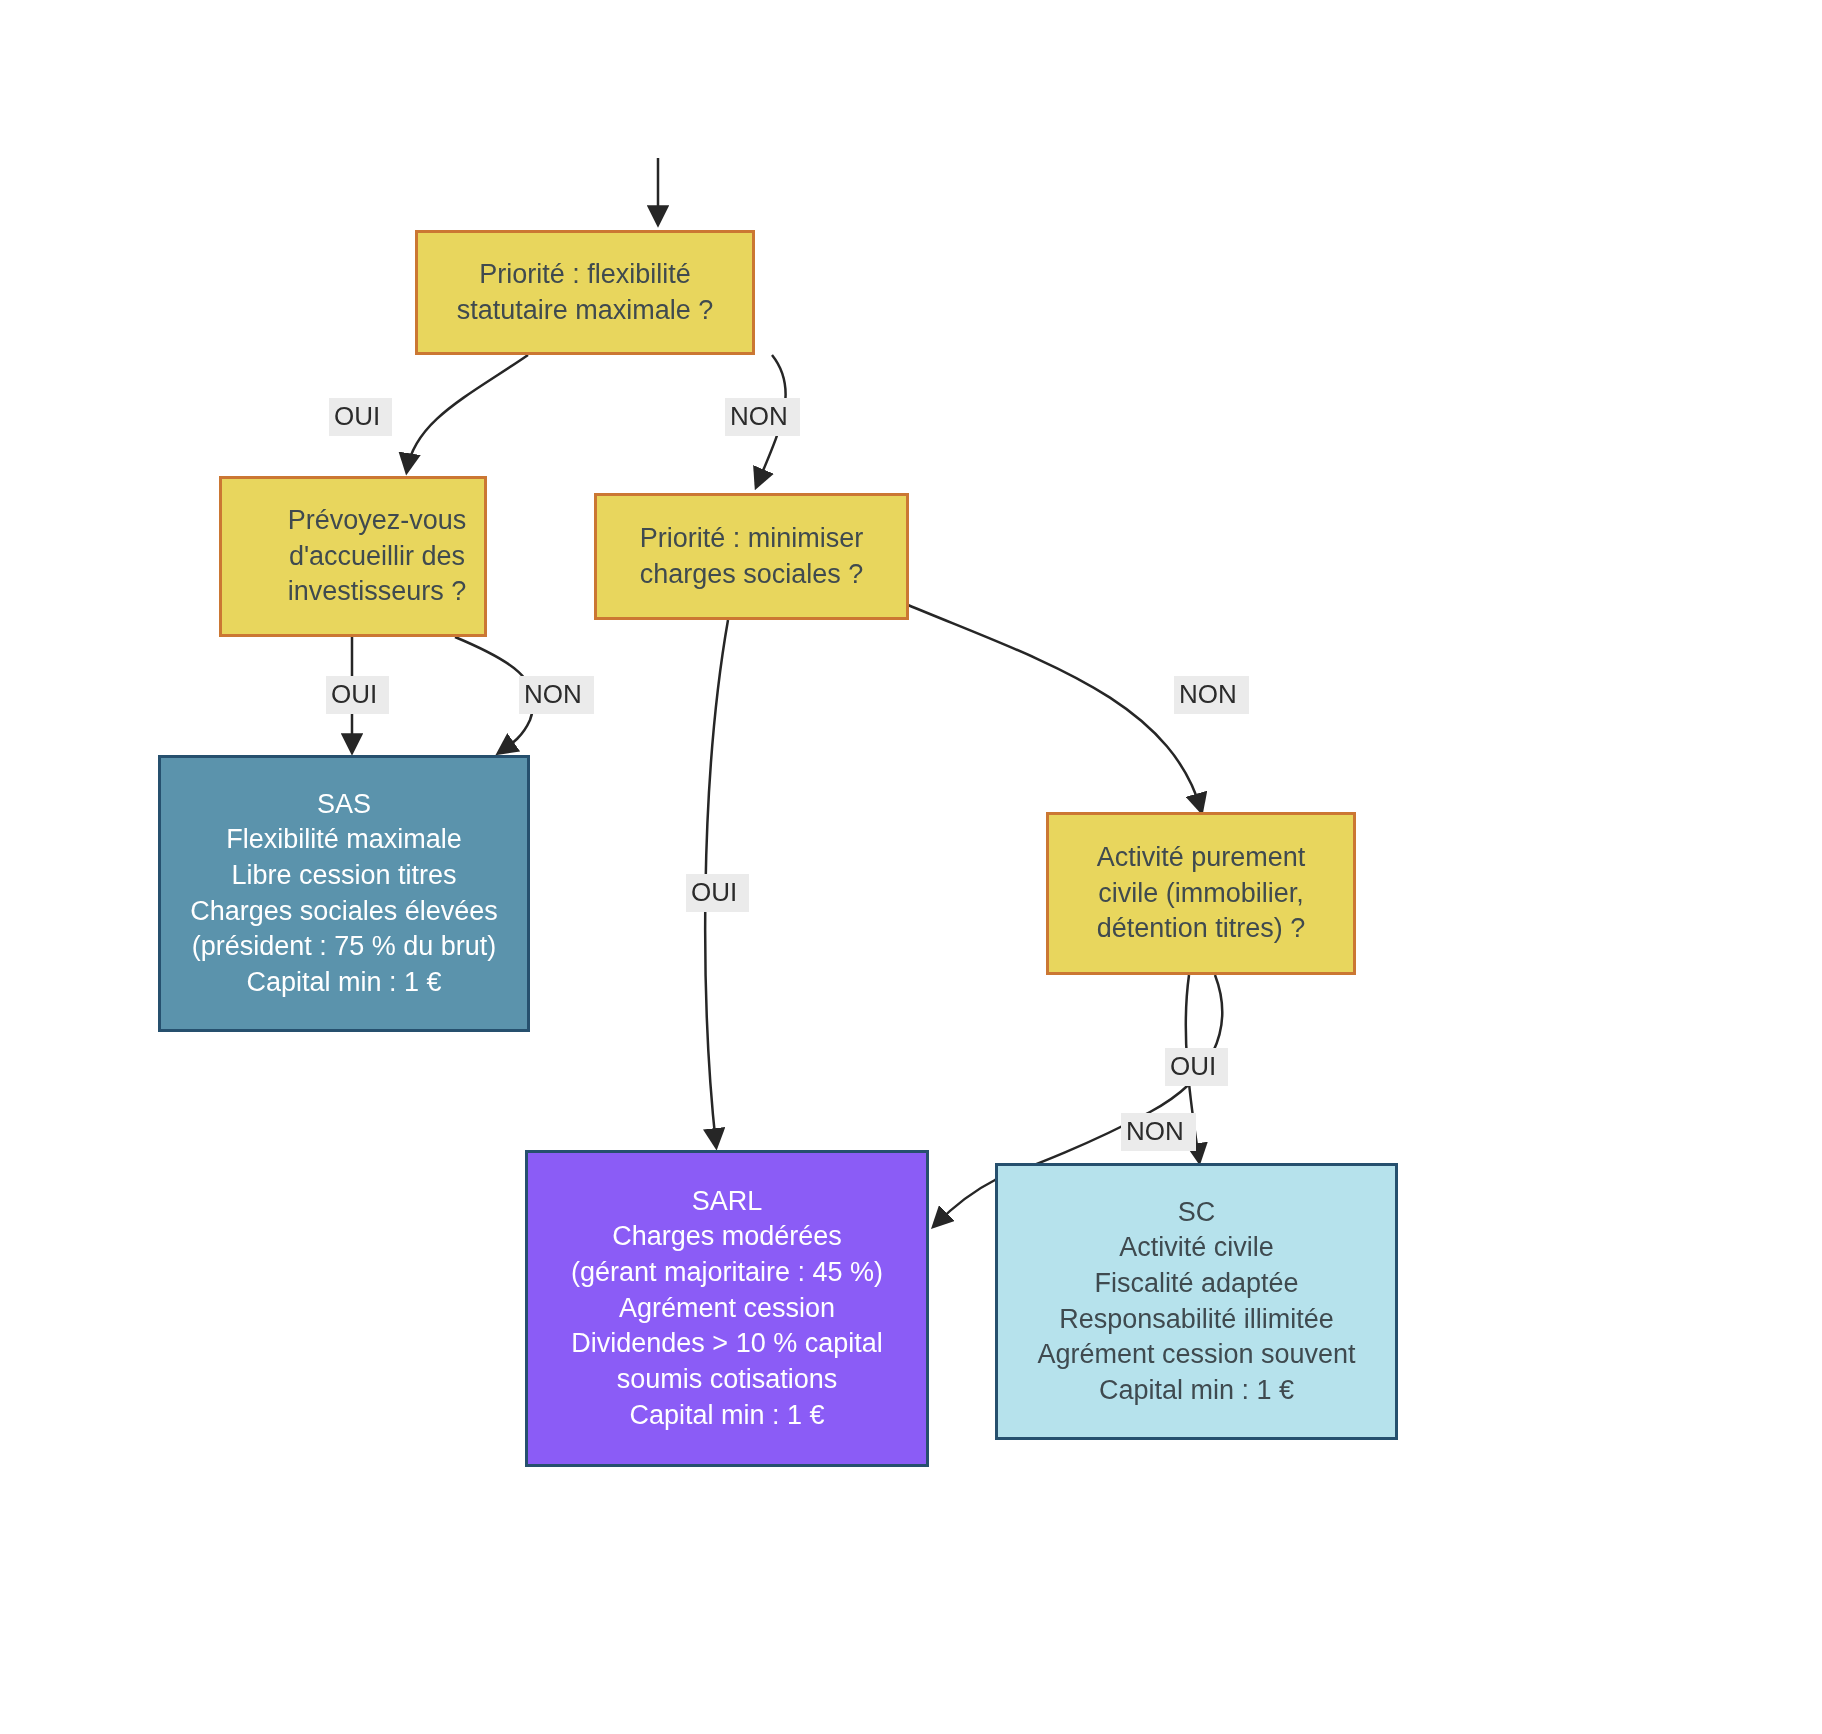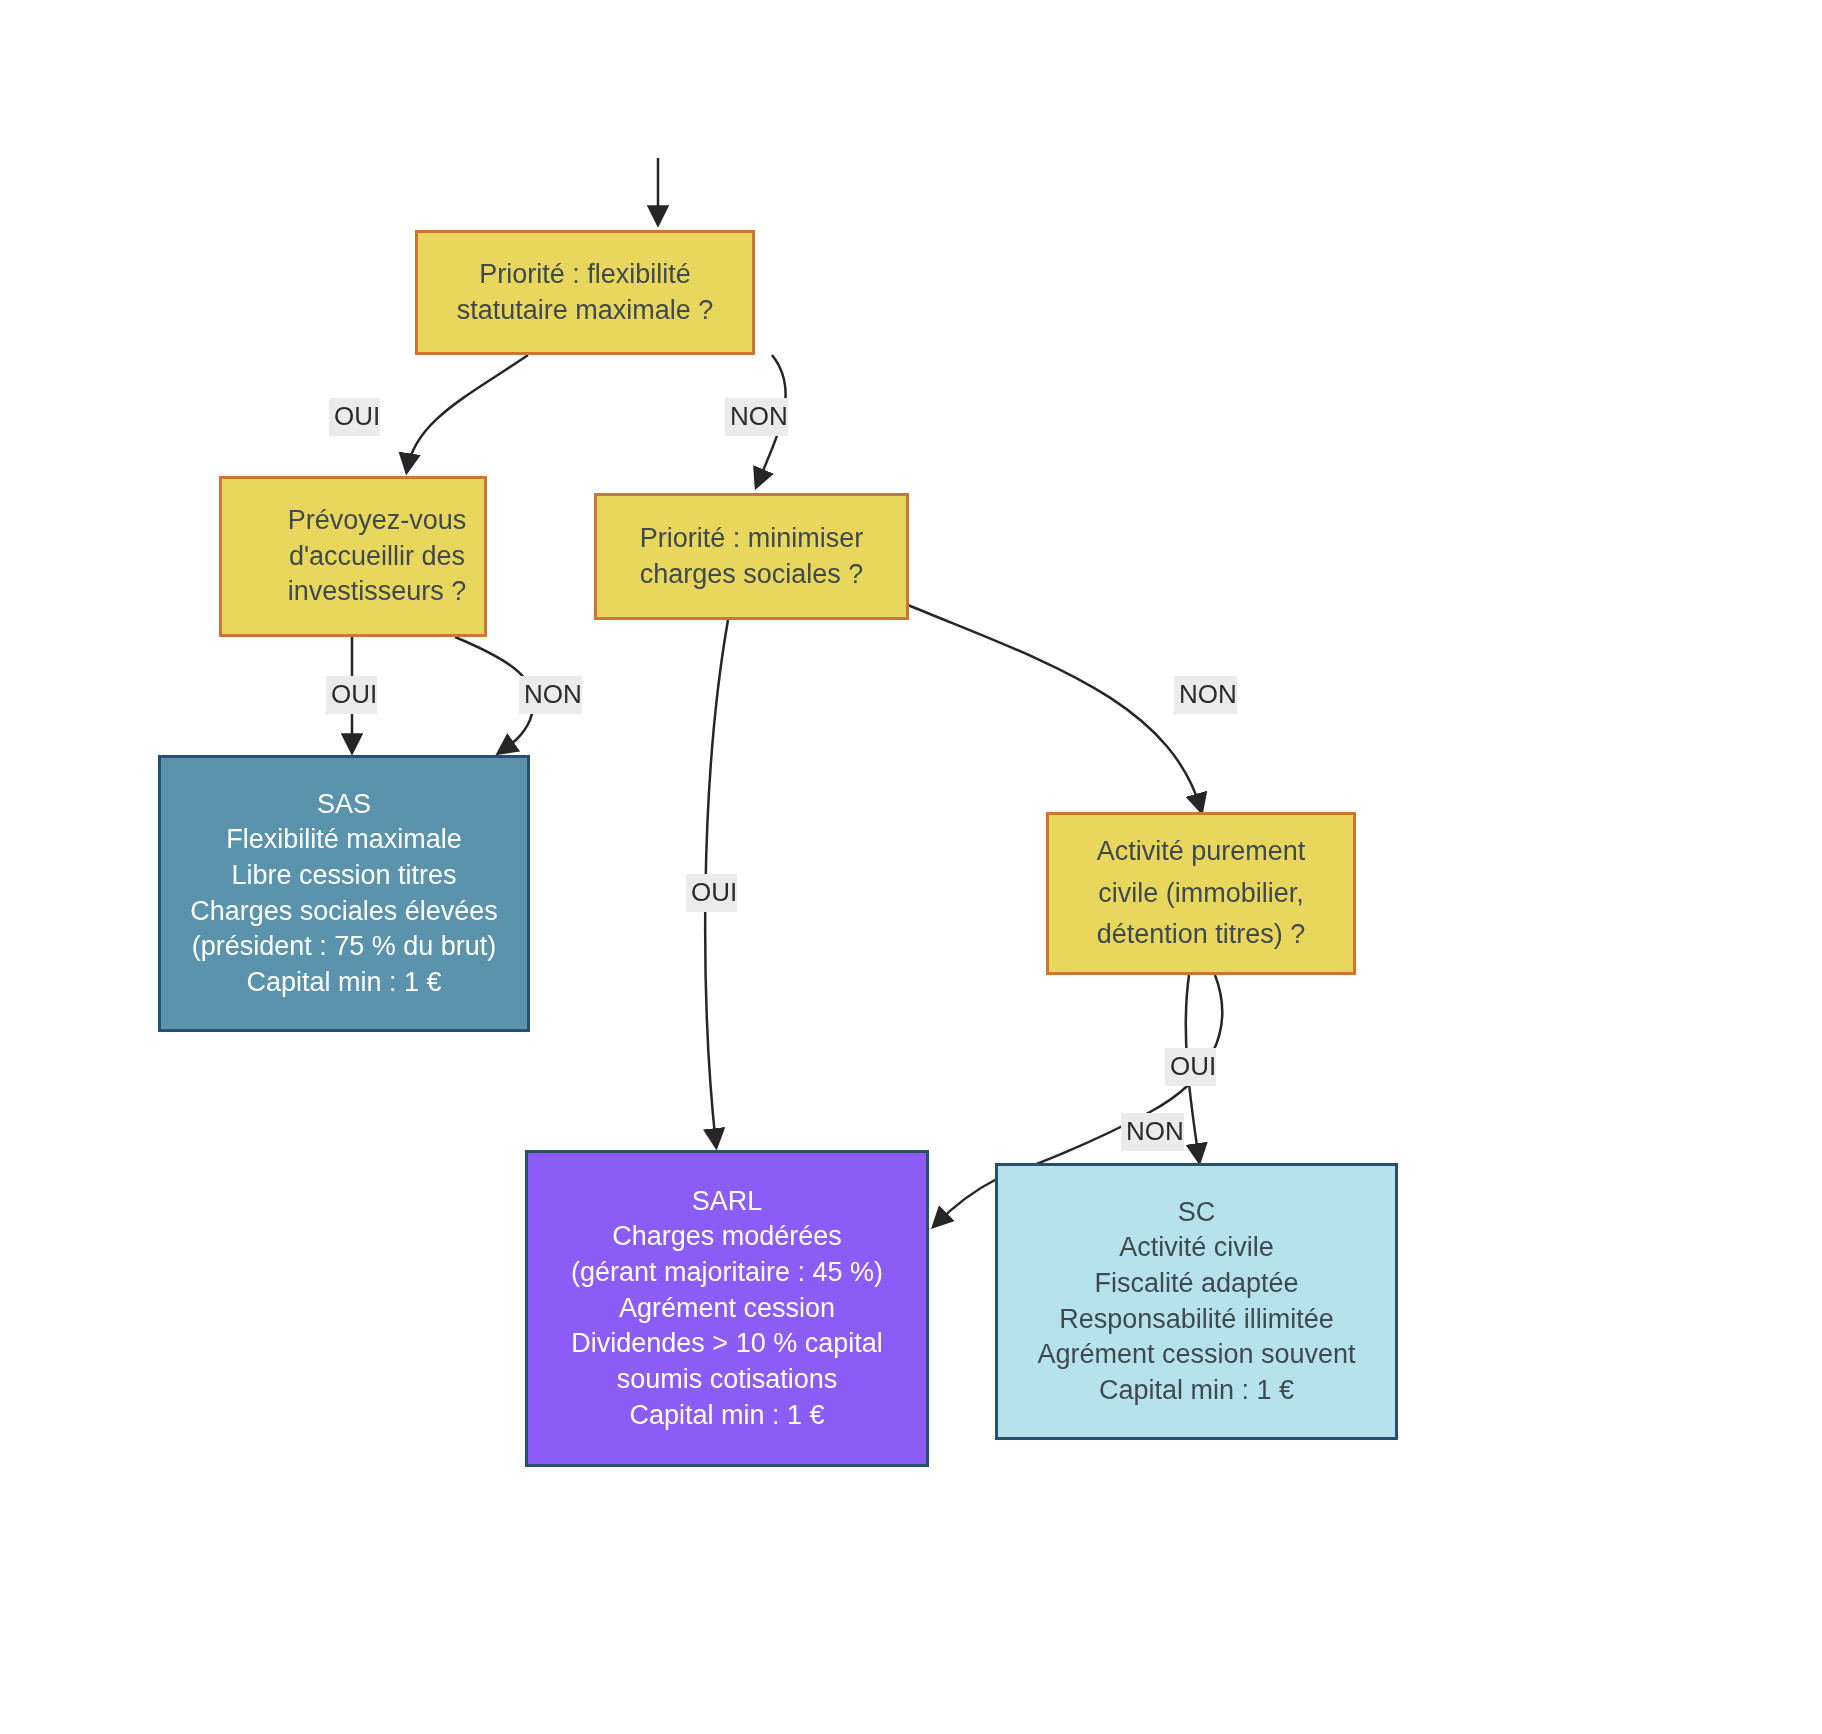--- a/index.html
+++ b/index.html
@@ -68,21 +68,21 @@
     border: 3px solid #26506e;
     color: #3f4a4f;
     font-size: 27px;
   }
   .edge-label {
     position: absolute;
     background: #ebebeb;
     color: #2b2b2b;
     font-size: 26px;
     line-height: 1.1;
-    padding: 4px 0 5px 5px;
+    padding: 4px 12px 5px 5px;
     box-sizing: border-box;
     white-space: nowrap;
   }
 </style>
 </head>
 <body>
 
 <div id="canvas">
 
   <svg id="edges" viewBox="0 0 1822 1734">
@@ -123,21 +123,21 @@
     <span class="line">Prévoyez-vous</span>
     <span class="line">d'accueillir des</span>
     <span class="line">investisseurs ?</span>
   </div>
 
   <div class="node node-decision" style="left:594px; top:493px; width:315px; height:127px;">
     <span class="line">Priorité : minimiser</span>
     <span class="line">charges sociales ?</span>
   </div>
 
-  <div class="node node-decision" style="left:1046px; top:812px; width:310px; height:163px;gap:6px;">
+  <div class="node node-decision" style="left:1046px; top:812px; width:310px; height:163px;">
     <span class="line">Activité purement</span>
     <span class="line">civile (immobilier,</span>
     <span class="line">détention titres) ?</span>
   </div>
 
   <div class="node node-sas" style="left:158px; top:755px; width:372px; height:277px;">
     <span class="line">SAS</span>
     <span class="line">Flexibilité maximale</span>
     <span class="line">Libre cession titres</span>
     <span class="line">Charges sociales élevées</span>

